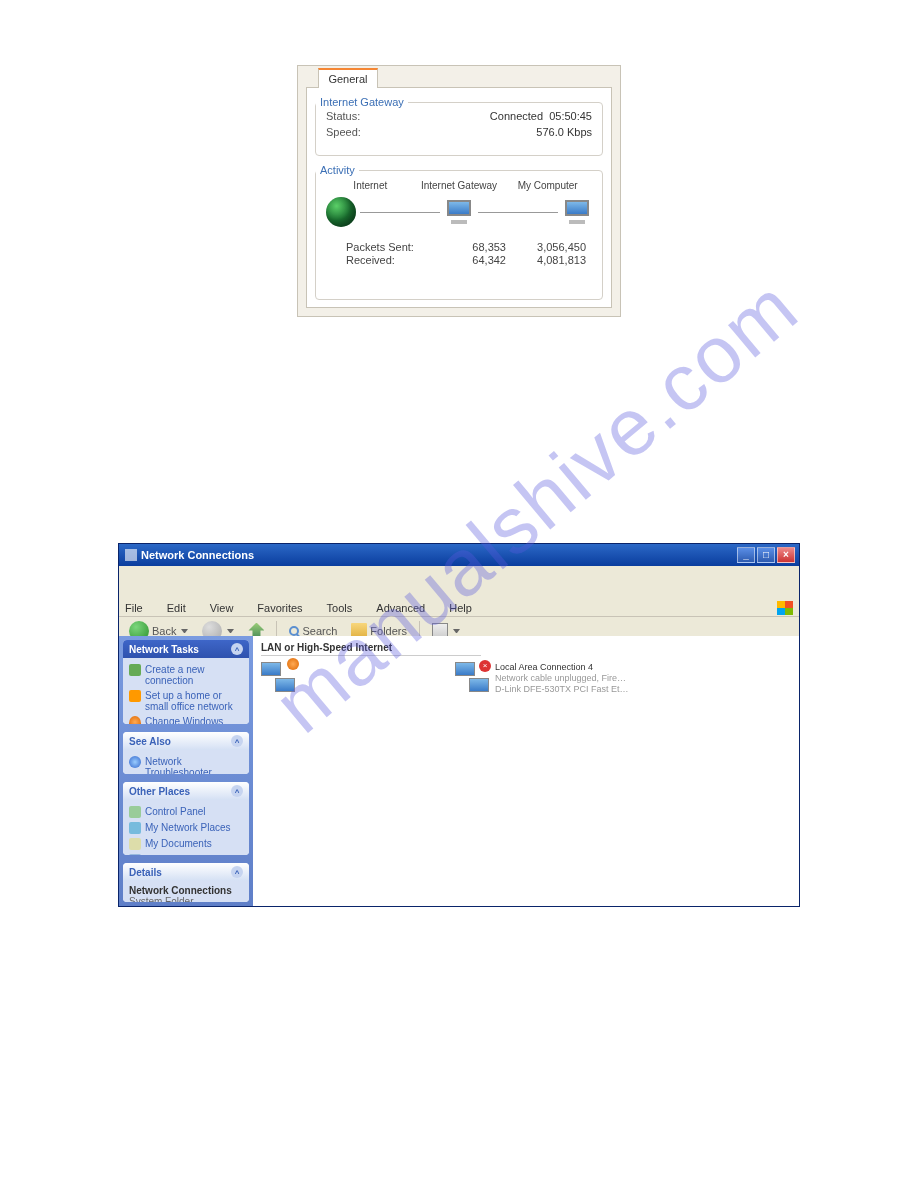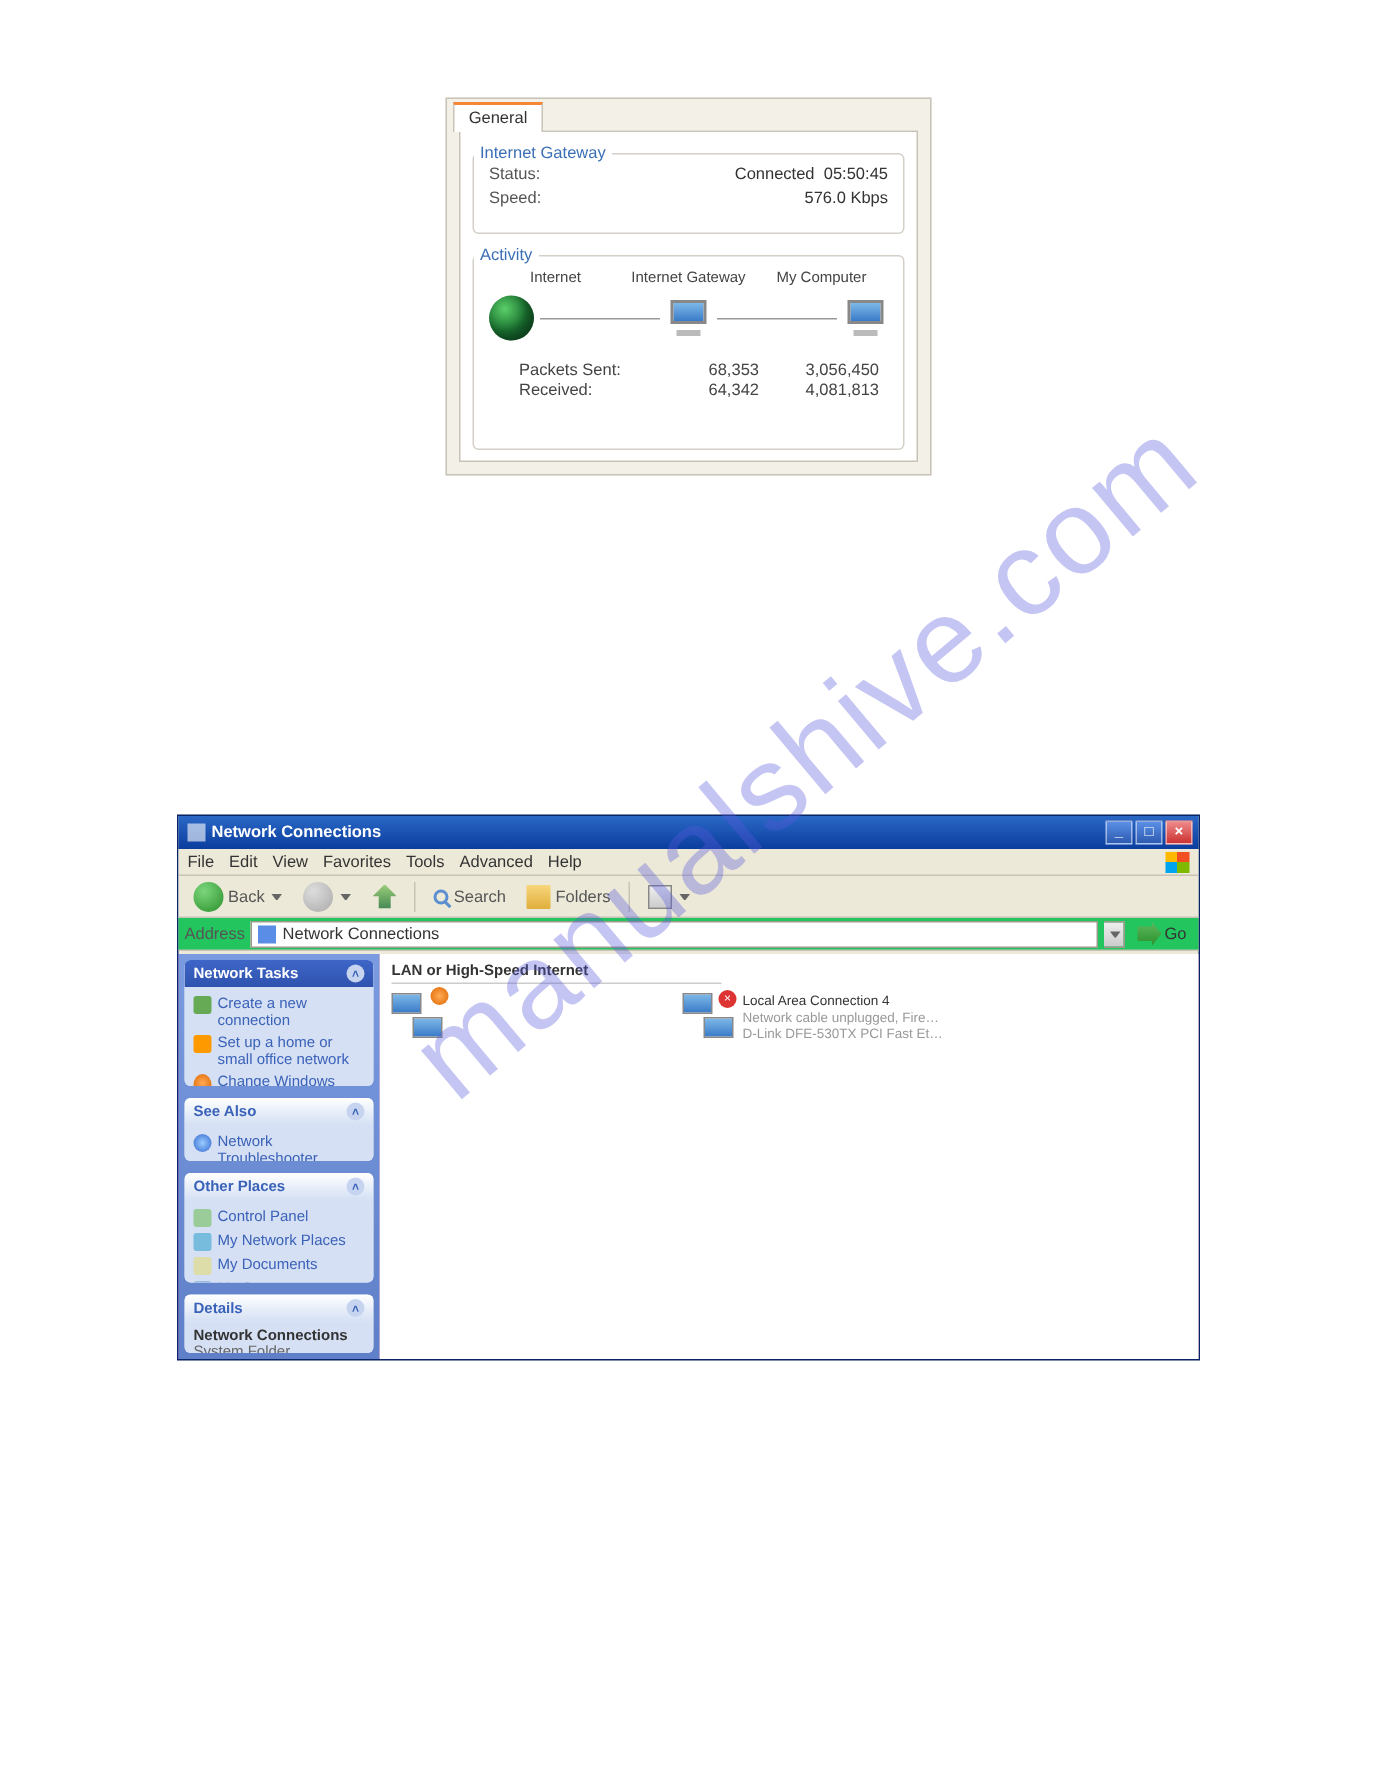--- a/index.html
+++ b/index.html
@@ -28,21 +28,21 @@
     position: absolute;
     top: 65px; left: 297px;
     width: 324px; height: 252px;
     background: #f3f0e8;
     border: 1px solid #c8c3b6;
     font-size: 11px;
     color: #444;
   }
   .tab {
     position: absolute;
-    top: 2px; left: 4px;
+    top: 2px; left: 20px;
     width: 60px; height: 20px;
     background: #fff;
     border: 1px solid #c8c3b6;
     border-bottom: none;
     border-top: 2px solid #f58634;
     text-align: center;
     line-height: 18px;
     color: #333;
     z-index: 2;
   }
@@ -126,22 +126,23 @@
   .titlebar .sysicon { width: 12px; height: 12px; background: #fff; opacity: 0.6; }
   .win-btns { display: flex; gap: 2px; }
   .win-btn {
     width: 18px; height: 16px; font-size: 10px; line-height: 14px; text-align: center;
     border: 1px solid rgba(255,255,255,0.5); color: #fff;
     background: linear-gradient(#5a8ee6,#2d5bb0);
   }
   .win-btn.close { background: linear-gradient(#e88,#c33); }
   .menubar {
     height: 18px; background: #ece9d8; display: flex; align-items: center;
-    padding: 0 6px; gap: 10px;
+    padding: 0 6px; gap: 24px;
     border-bottom: 1px solid #c8c3b6;
+    margin-top: 33px;
   }
   .menubar span { font-size: 11px; color: #333; }
   .winlogo {
     margin-left: auto; width: 16px; height: 14px;
     background: conic-gradient(#f25022 0 25%, #7fba00 0 50%, #00a4ef 0 75%, #ffb900 0 100%);
   }
   .toolbar {
     height: 28px; background: #ece9d8;
     display: flex; align-items: center; gap: 6px;
     padding: 0 6px;

